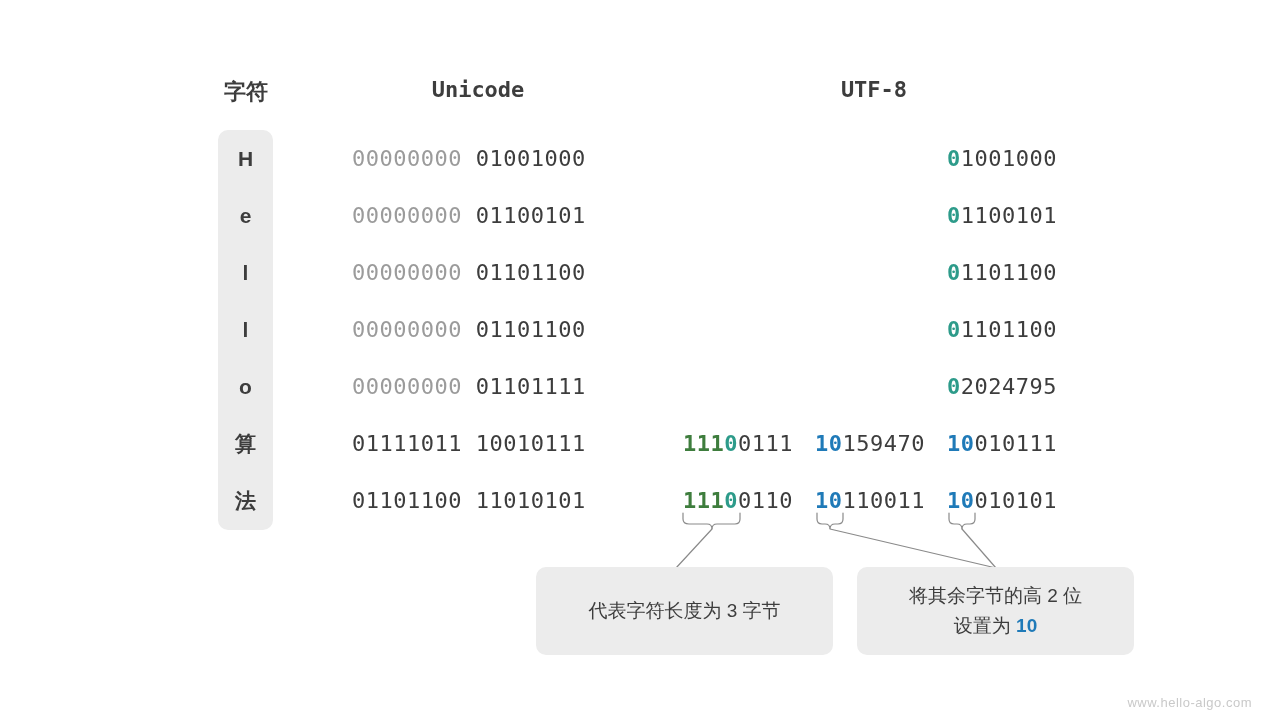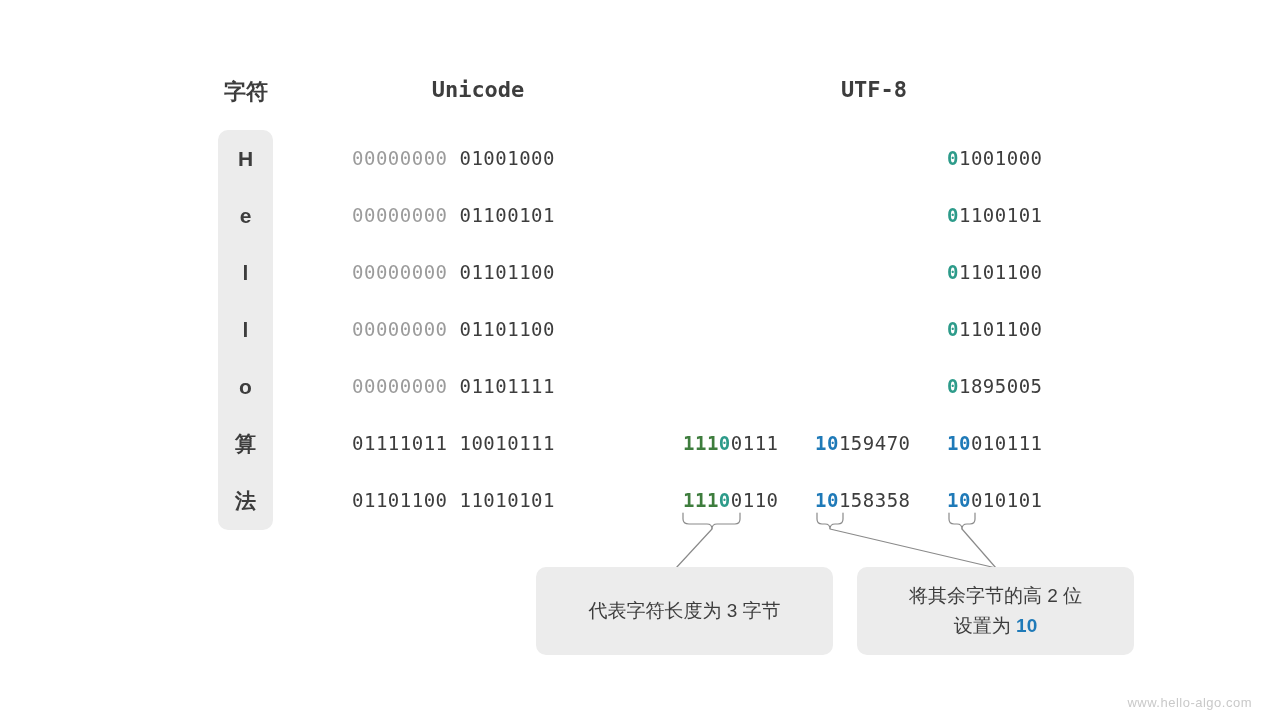--- a/index.html
+++ b/index.html
@@ -48,21 +48,21 @@
     width: 55px; height: 57px;
     line-height: 57px;
     text-align: center;
     font-size: 21px;
     font-weight: bold;
     color: #3d3d3d;
   }
   .bits {
     position: absolute;
     font-family: "DejaVu Sans Mono", "Liberation Mono", monospace;
-    font-size: 19px;
+    font-size: 22px;
     line-height: 57px;
     letter-spacing: 0.5px;
     white-space: pre;
     color: #3d3d3d;
   }
   .uni  { left: 352px; }
   .dim  { color: #9b9b9b; }
   .dark { color: #3d3d3d; }
   .teal { color: #2d9b8a; font-weight: bold; }
   .green{ color: #3e7d3d; font-weight: bold; }
@@ -131,30 +131,30 @@
       <div class="bits uni" style="top: 179px;"><span class="dim">00000000</span> <span class="dark">01100101</span></div>
       <div class="bits b3" style="top: 179px;"><span class="teal">0</span><span class="dark">1100101</span></div>
       <div class="char-cell" style="top: 236px;">l</div>
       <div class="bits uni" style="top: 236px;"><span class="dim">00000000</span> <span class="dark">01101100</span></div>
       <div class="bits b3" style="top: 236px;"><span class="teal">0</span><span class="dark">1101100</span></div>
       <div class="char-cell" style="top: 293px;">l</div>
       <div class="bits uni" style="top: 293px;"><span class="dim">00000000</span> <span class="dark">01101100</span></div>
       <div class="bits b3" style="top: 293px;"><span class="teal">0</span><span class="dark">1101100</span></div>
       <div class="char-cell" style="top: 350px;">o</div>
       <div class="bits uni" style="top: 350px;"><span class="dim">00000000</span> <span class="dark">01101111</span></div>
-      <div class="bits b3" style="top: 350px;"><span class="teal">0</span><span class="dark">1895005</span></div>
+      <div class="bits b3" style="top: 350px;"><span class="teal">0</span><span class="dark">2024795</span></div>
       <div class="char-cell" style="top: 407px;">算</div>
       <div class="bits uni" style="top: 407px;"><span class="dark">01111011</span> <span class="dark">10010111</span></div>
       <div class="bits b1" style="top: 407px;"><span class="green">111</span><span class="teal">0</span><span class="dark">0111</span></div>
       <div class="bits b2" style="top: 407px;"><span class="blue">10</span><span class="dark">159470</span></div>
       <div class="bits b3" style="top: 407px;"><span class="blue">10</span><span class="dark">010111</span></div>
       <div class="char-cell" style="top: 464px;">法</div>
       <div class="bits uni" style="top: 464px;"><span class="dark">01101100</span> <span class="dark">11010101</span></div>
       <div class="bits b1" style="top: 464px;"><span class="green">111</span><span class="teal">0</span><span class="dark">0110</span></div>
-      <div class="bits b2" style="top: 464px;"><span class="blue">10</span><span class="dark">158358</span></div>
+      <div class="bits b2" style="top: 464px;"><span class="blue">10</span><span class="dark">110011</span></div>
       <div class="bits b3" style="top: 464px;"><span class="blue">10</span><span class="dark">010101</span></div>
     </div>
 
   <svg id="connectors" viewBox="0 0 1280 720" xmlns="http://www.w3.org/2000/svg">
     <g fill="none" stroke="#8a8a8a" stroke-width="1.2" stroke-linecap="round">
 
       <path d="M683,505 L683,511 Q683,516 689,516 L707,516 Q712,516 712,521 Q712,516 717,516 L735,516 Q740,516 740,511 L740,505"></path>
 
       <path d="M712,521 L676,560"></path>
 

